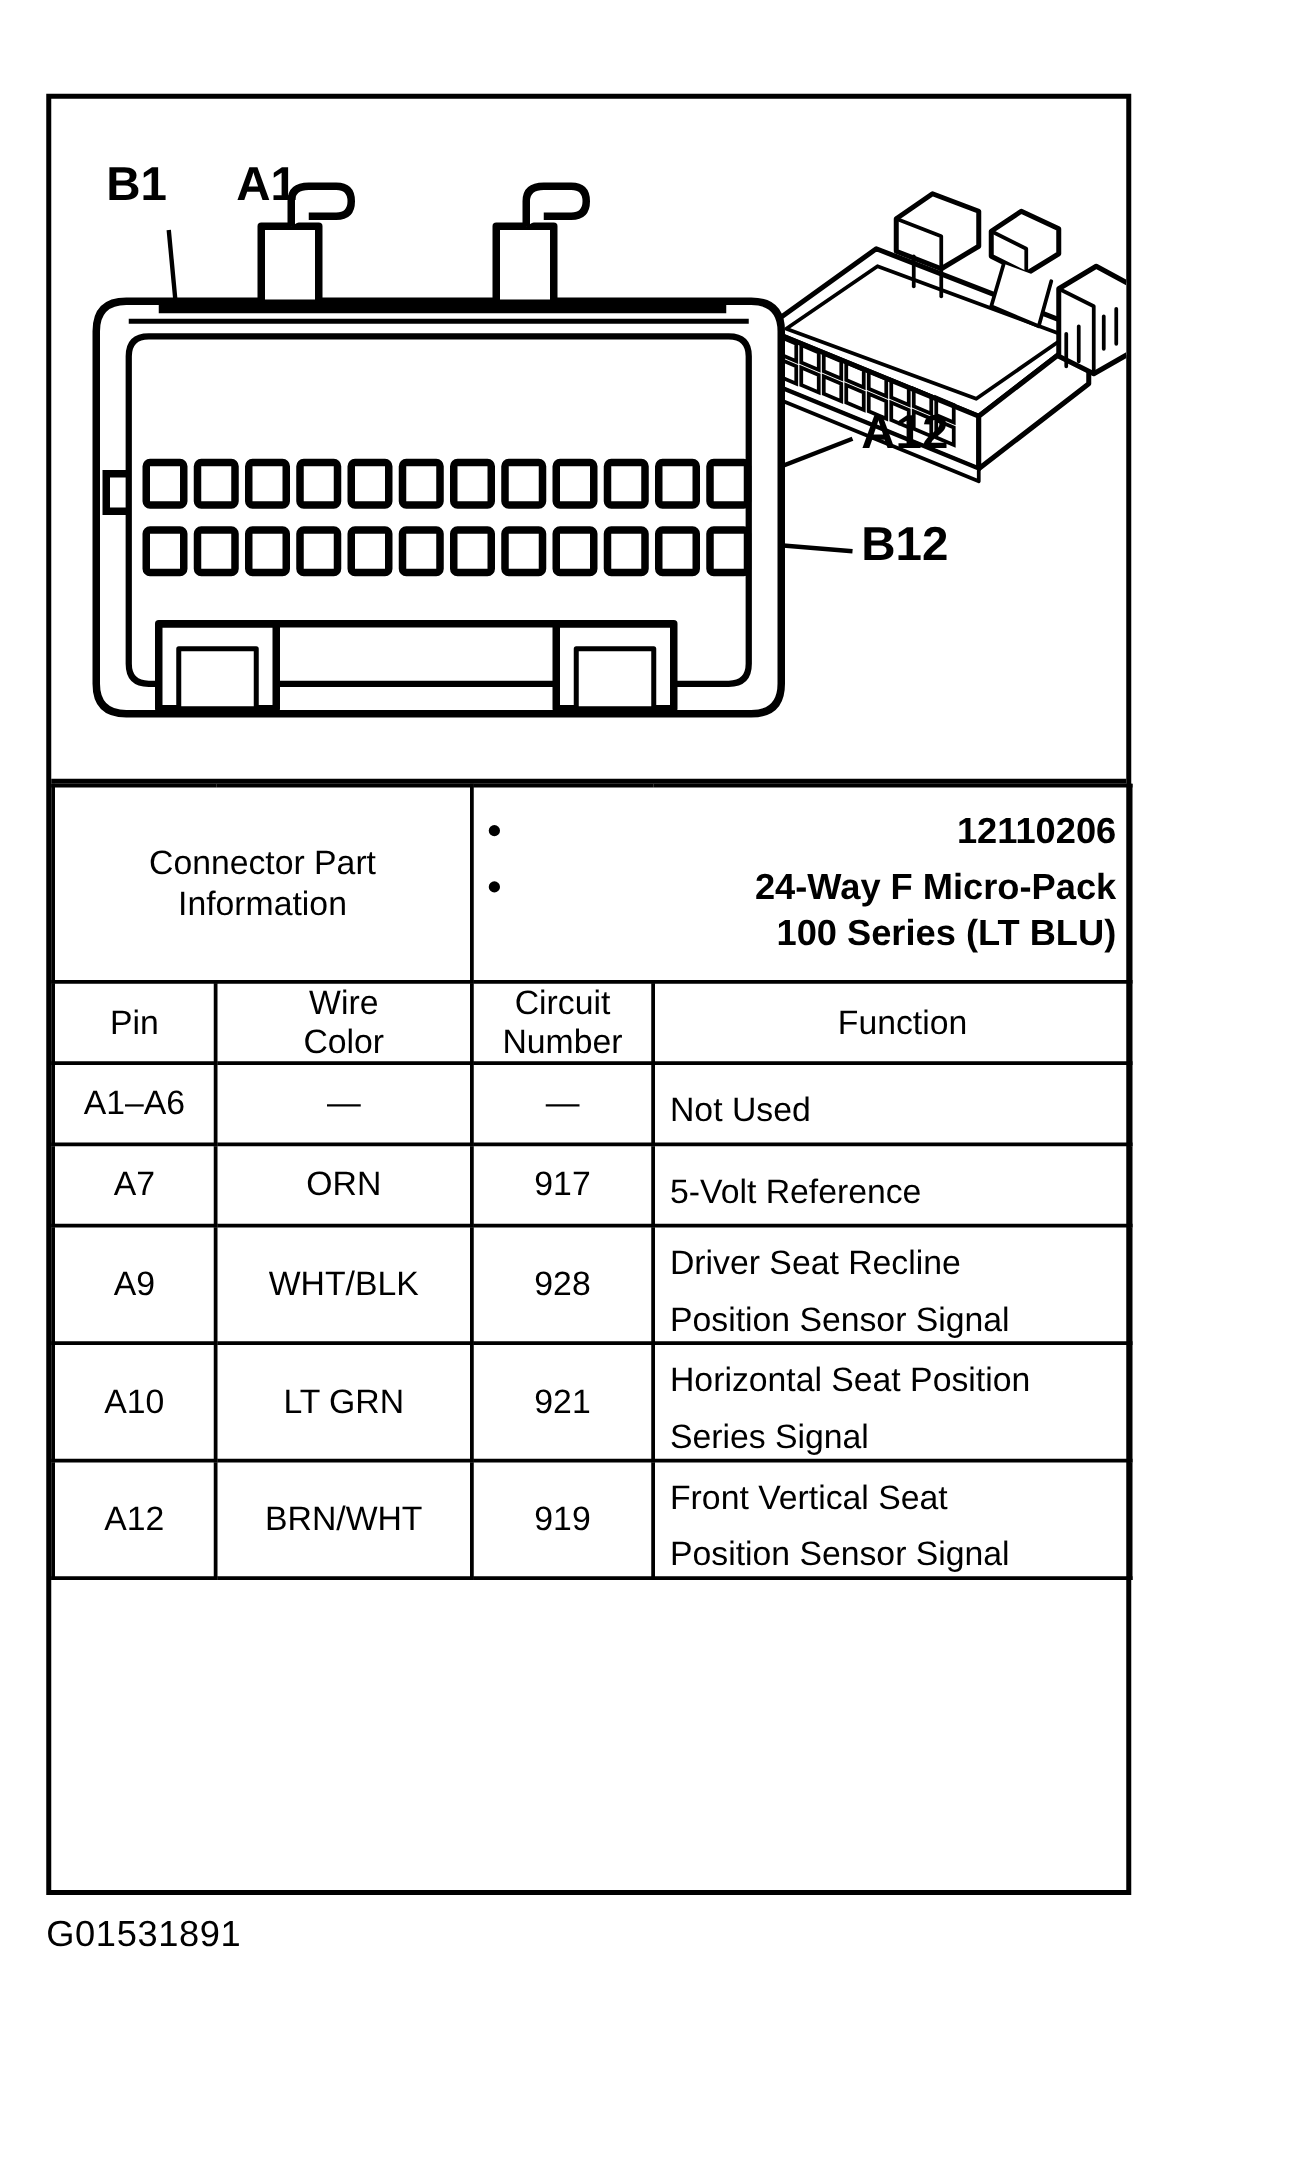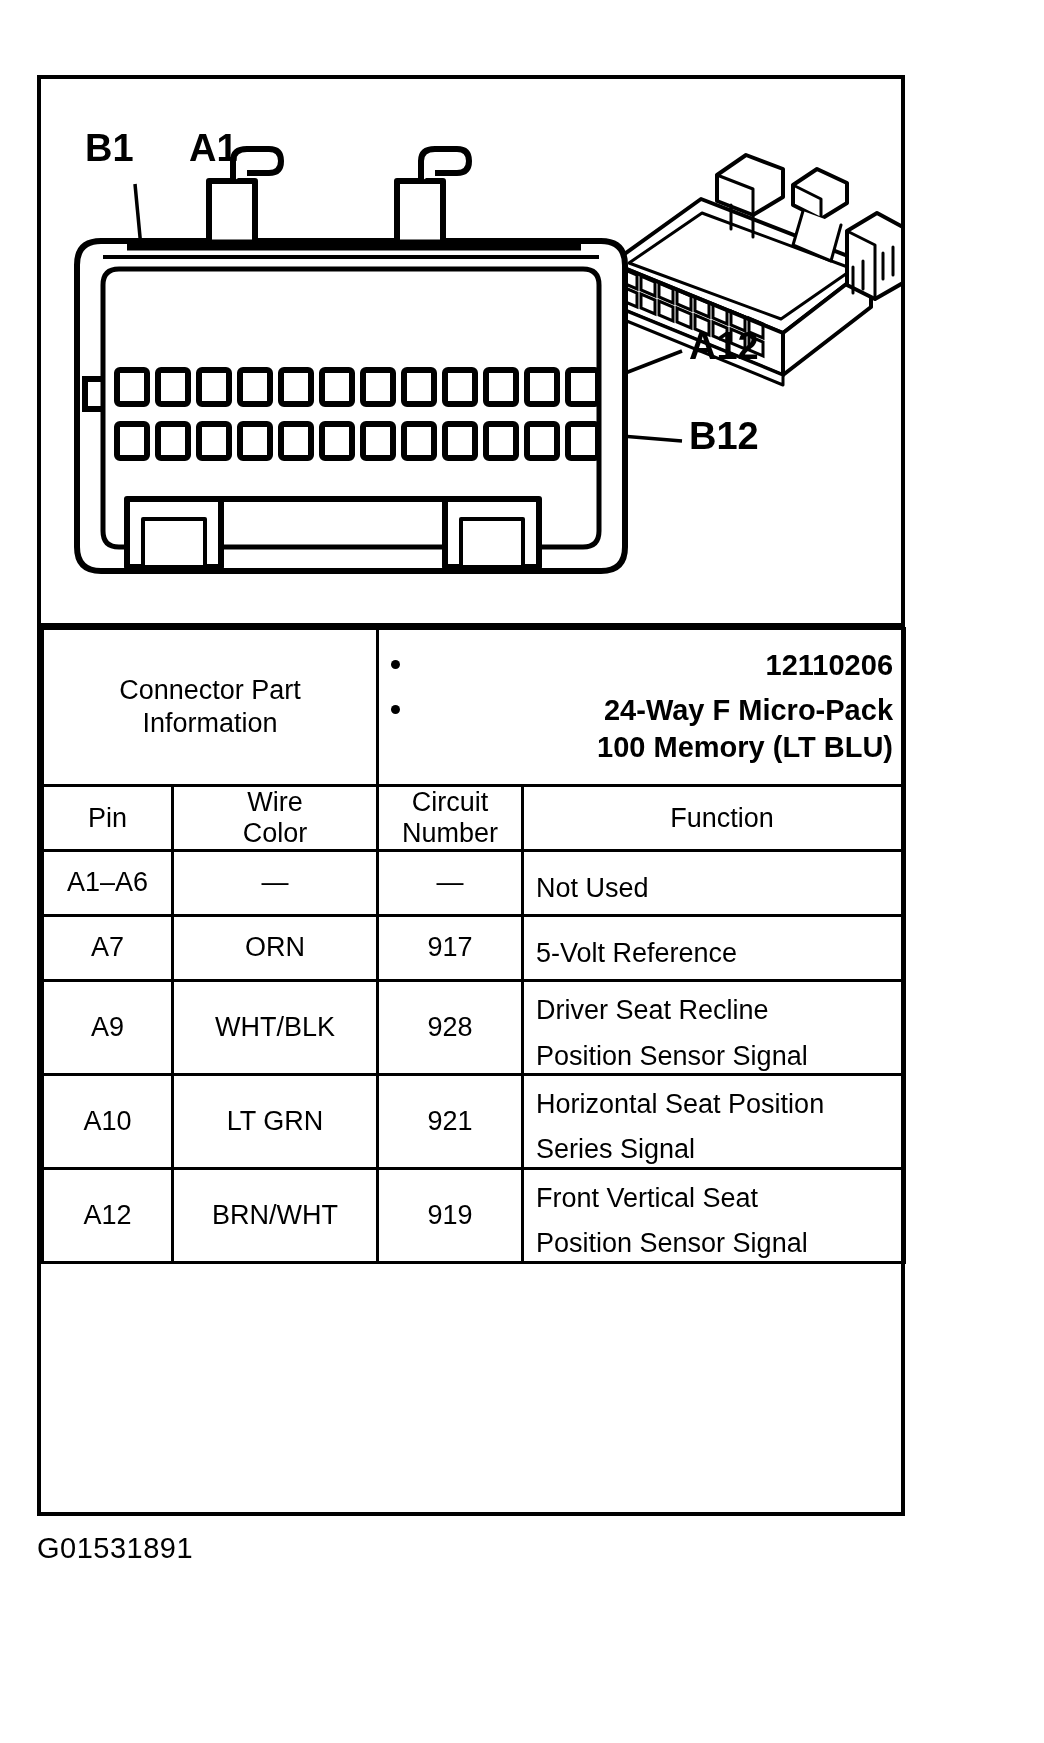--- a/index.html
+++ b/index.html
@@ -284,21 +284,21 @@
           <span>Connector Part</span><br>
           <span>Information</span>
         </td>
         <td colspan="2">
           <ul class="cpi-list">
             <li>
               <span>12110206</span>
             </li>
             <li>
               <span>24-Way F Micro-Pack</span><br>
-              <span>100 Memory (LT BLU)</span>
+              <span>100 Series (LT BLU)</span>
             </li>
           </ul>
         </td>
       </tr>
 
       <tr>
         <th class="hdr-pin">Pin</th>
         <th>
           <span class="hdr-two">Wire</span>
           <span class="hdr-two">Color</span>

